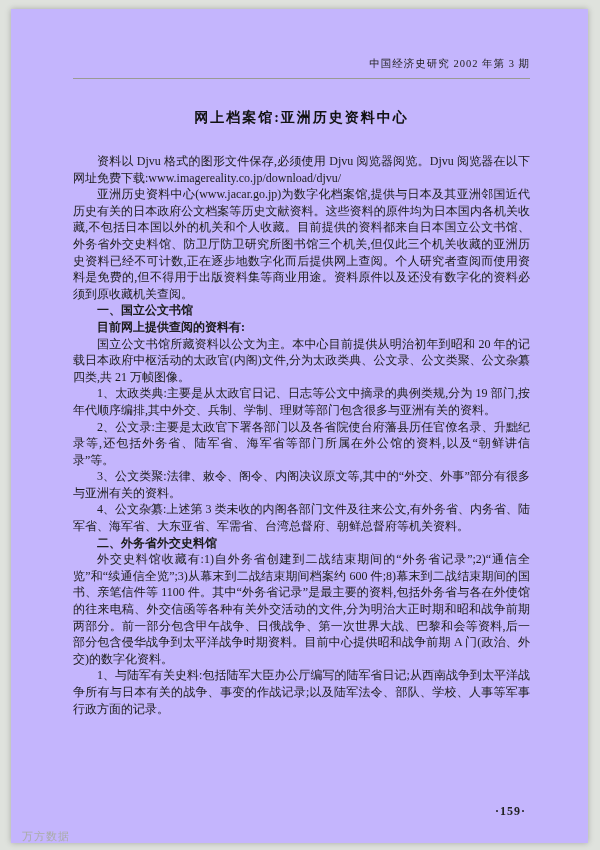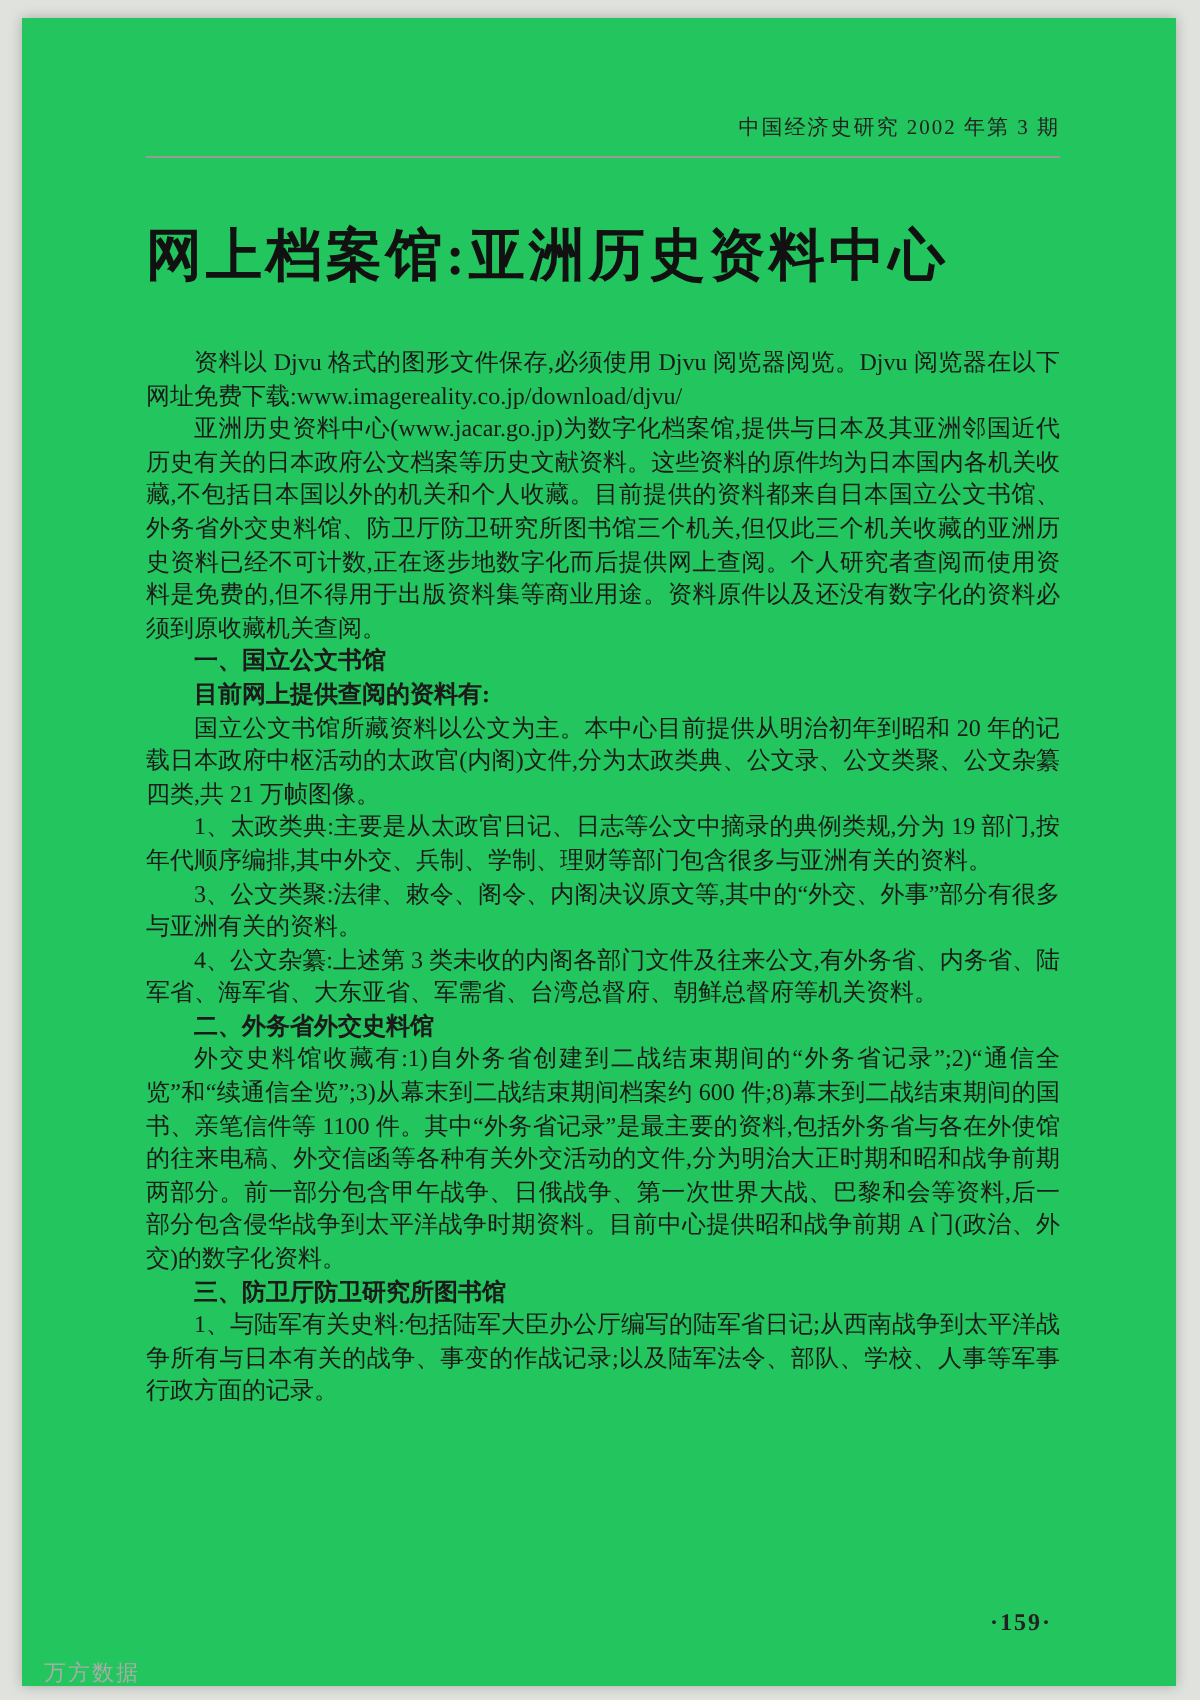--- a/index.html
+++ b/index.html
@@ -6,38 +6,38 @@
   body{
     width:600px;height:850px;
     background:#dfe2dd;
     font-family:"Liberation Serif","DejaVu Serif",serif;
     position:relative;
     overflow:hidden;
   }
   .page{
     position:absolute;
     left:11px;top:9px;right:12px;bottom:7px;
-    background:#22c55e;
+    background:#c4b5fd;
     box-shadow:0 0 6px rgba(0,0,0,.25);
   }
   .content{
     padding:48px 58px 0 62px;
     color:#1c1c1c;
   }
   .journal-header{
     text-align:right;
     font-size:10.5px;
     letter-spacing:1px;
     color:#222;
     padding-bottom:7px;
     border-bottom:1px solid #9a9a94;
   }
   .doc-title{
-    text-align:left;
-    font-size:28px;
+    text-align:center;
+    font-size:14px;
     font-weight:bold;
     letter-spacing:2px;
     margin:30px 0 26px 0;
     color:#111;
   }
   .body-text p{
     margin:0;
     font-size:12px;
     line-height:16.6px;
     text-align:justify;
@@ -71,23 +71,23 @@
   <div class="content">
     <div class="journal-header">中国经济史研究 2002 年第 3 期</div>
     <h1 class="doc-title">网上档案馆:亚洲历史资料中心</h1>
     <div class="body-text">
       <p class="para">资料以 Djvu 格式的图形文件保存,必须使用 Djvu 阅览器阅览。Djvu 阅览器在以下网址免费下载:www.imagereality.co.jp/download/djvu/</p>
       <p class="para">亚洲历史资料中心(www.jacar.go.jp)为数字化档案馆,提供与日本及其亚洲邻国近代历史有关的日本政府公文档案等历史文献资料。这些资料的原件均为日本国内各机关收藏,不包括日本国以外的机关和个人收藏。目前提供的资料都来自日本国立公文书馆、外务省外交史料馆、防卫厅防卫研究所图书馆三个机关,但仅此三个机关收藏的亚洲历史资料已经不可计数,正在逐步地数字化而后提供网上查阅。个人研究者查阅而使用资料是免费的,但不得用于出版资料集等商业用途。资料原件以及还没有数字化的资料必须到原收藏机关查阅。</p>
       <p class="heading">一、国立公文书馆</p>
       <p class="heading">目前网上提供查阅的资料有:</p>
       <p class="para">国立公文书馆所藏资料以公文为主。本中心目前提供从明治初年到昭和 20 年的记载日本政府中枢活动的太政官(内阁)文件,分为太政类典、公文录、公文类聚、公文杂纂四类,共 21 万帧图像。</p>
       <p class="para">1、太政类典:主要是从太政官日记、日志等公文中摘录的典例类规,分为 19 部门,按年代顺序编排,其中外交、兵制、学制、理财等部门包含很多与亚洲有关的资料。</p>
+      <p class="para">2、公文录:主要是太政官下署各部门以及各省院使台府藩县历任官僚名录、升黜纪录等,还包括外务省、陆军省、海军省等部门所属在外公馆的资料,以及“朝鲜讲信录”等。</p>
       <p class="para">3、公文类聚:法律、敕令、阁令、内阁决议原文等,其中的“外交、外事”部分有很多与亚洲有关的资料。</p>
       <p class="para">4、公文杂纂:上述第 3 类未收的内阁各部门文件及往来公文,有外务省、内务省、陆军省、海军省、大东亚省、军需省、台湾总督府、朝鲜总督府等机关资料。</p>
       <p class="heading">二、外务省外交史料馆</p>
       <p class="para">外交史料馆收藏有:1)自外务省创建到二战结束期间的“外务省记录”;2)“通信全览”和“续通信全览”;3)从幕末到二战结束期间档案约 600 件;8)幕末到二战结束期间的国书、亲笔信件等 1100 件。其中“外务省记录”是最主要的资料,包括外务省与各在外使馆的往来电稿、外交信函等各种有关外交活动的文件,分为明治大正时期和昭和战争前期两部分。前一部分包含甲午战争、日俄战争、第一次世界大战、巴黎和会等资料,后一部分包含侵华战争到太平洋战争时期资料。目前中心提供昭和战争前期 A 门(政治、外交)的数字化资料。</p>
-      <p class="heading">三、防卫厅防卫研究所图书馆</p>
       <p class="para">1、与陆军有关史料:包括陆军大臣办公厅编写的陆军省日记;从西南战争到太平洋战争所有与日本有关的战争、事变的作战记录;以及陆军法令、部队、学校、人事等军事行政方面的记录。</p>
     </div>
   </div>
   <div class="page-number">·159·</div>
 </div>
 <div class="watermark">万方数据</div>
 
 </body></html>

